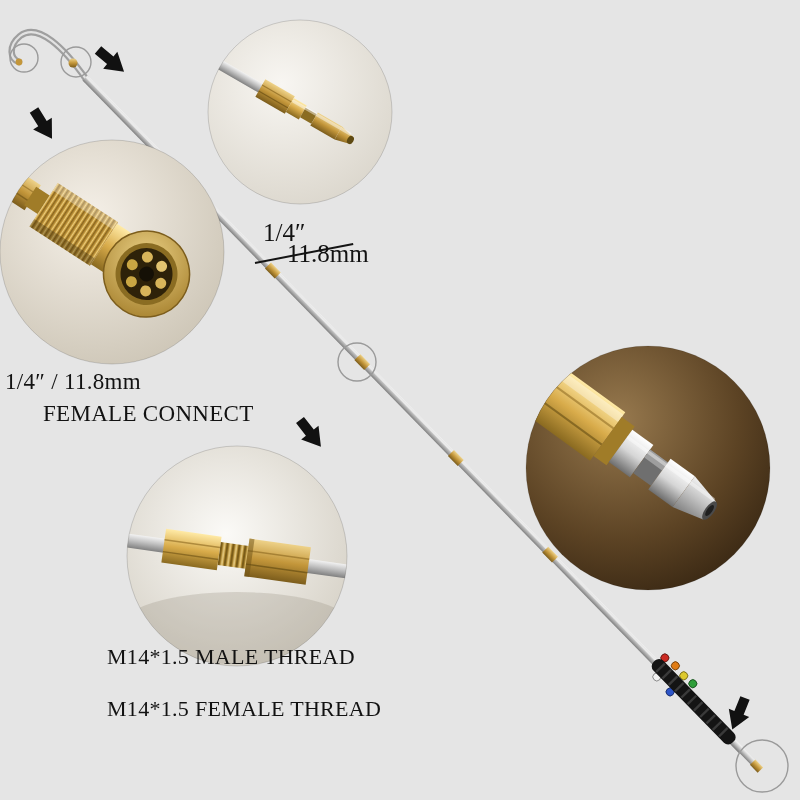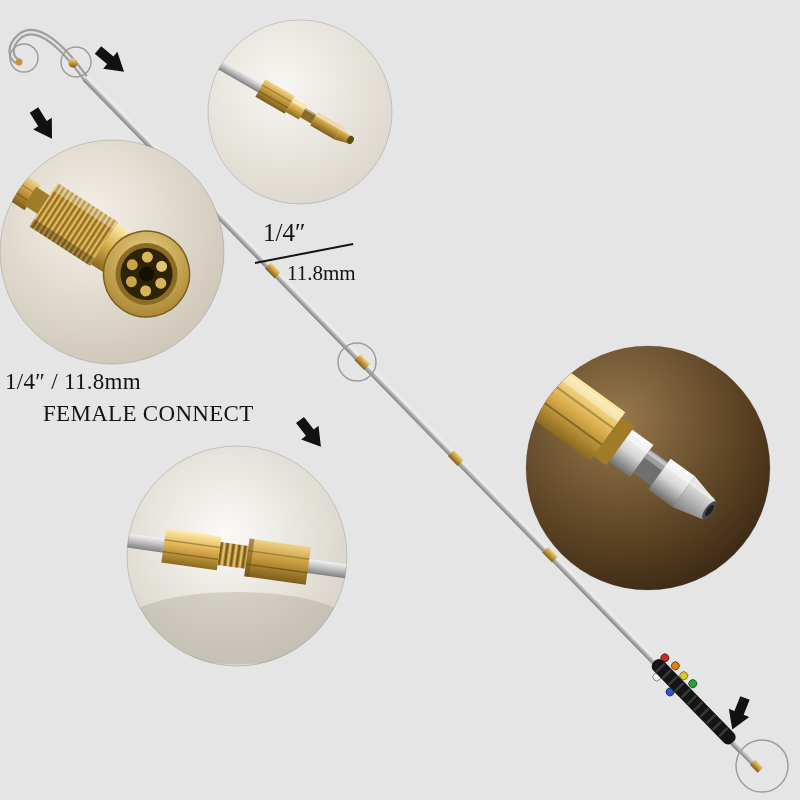--- a/index.html
+++ b/index.html
@@ -11,21 +11,21 @@
   }
   #stage{position:relative;width:800px;height:800px;overflow:hidden;background:#e5e5e5;}
   #art{position:absolute;left:0;top:0;}
   .lbl{position:absolute;color:#121212;white-space:nowrap;line-height:1.1;}
   .lbl-frac-num{left:263px;top:219px;font-size:25px;}
   .frac-line{
     position:absolute;left:255px;top:262px;width:100px;height:0;
     border-top:2.5px solid #141414;
     transform:rotate(-11deg);transform-origin:left center;
   }
-  .lbl-frac-den{left:287px;top:262px;font-size:21px;}
+  .lbl-frac-den{left:287px;top:240px;font-size:25px;}
   .lbl-headline{left:397px;top:236px;font-size:32px;letter-spacing:.5px;}
   .lbl-left-size{left:5px;top:369px;font-size:23px;letter-spacing:.3px;font-family:Liberation Serif, serif;}
   .lbl-left-connect{left:43px;top:401px;font-size:23px;letter-spacing:.3px;}
   .lbl-male{left:107px;top:645px;font-size:22px;letter-spacing:.3px;}
   .lbl-female{left:107px;top:697px;font-size:22px;letter-spacing:.3px;}
 </style>
 </head>
 <body>
 
 <div id="stage">
@@ -250,13 +250,15 @@
   </svg>
 
   <div class="lbl lbl-frac-num">1/4″</div>
   <div class="frac-line"></div>
   <div class="lbl lbl-frac-den">11.8mm</div>
 
 
   <div class="lbl lbl-left-size">1/4″ / 11.8mm</div>
   <div class="lbl lbl-left-connect">FEMALE CONNECT</div>
 
+  <div class="lbl lbl-male">M14*1.5 MALE THREAD</div>
+  <div class="lbl lbl-female">M14*1.5 FEMALE THREAD</div>
 </div>
 
 </body></html>

